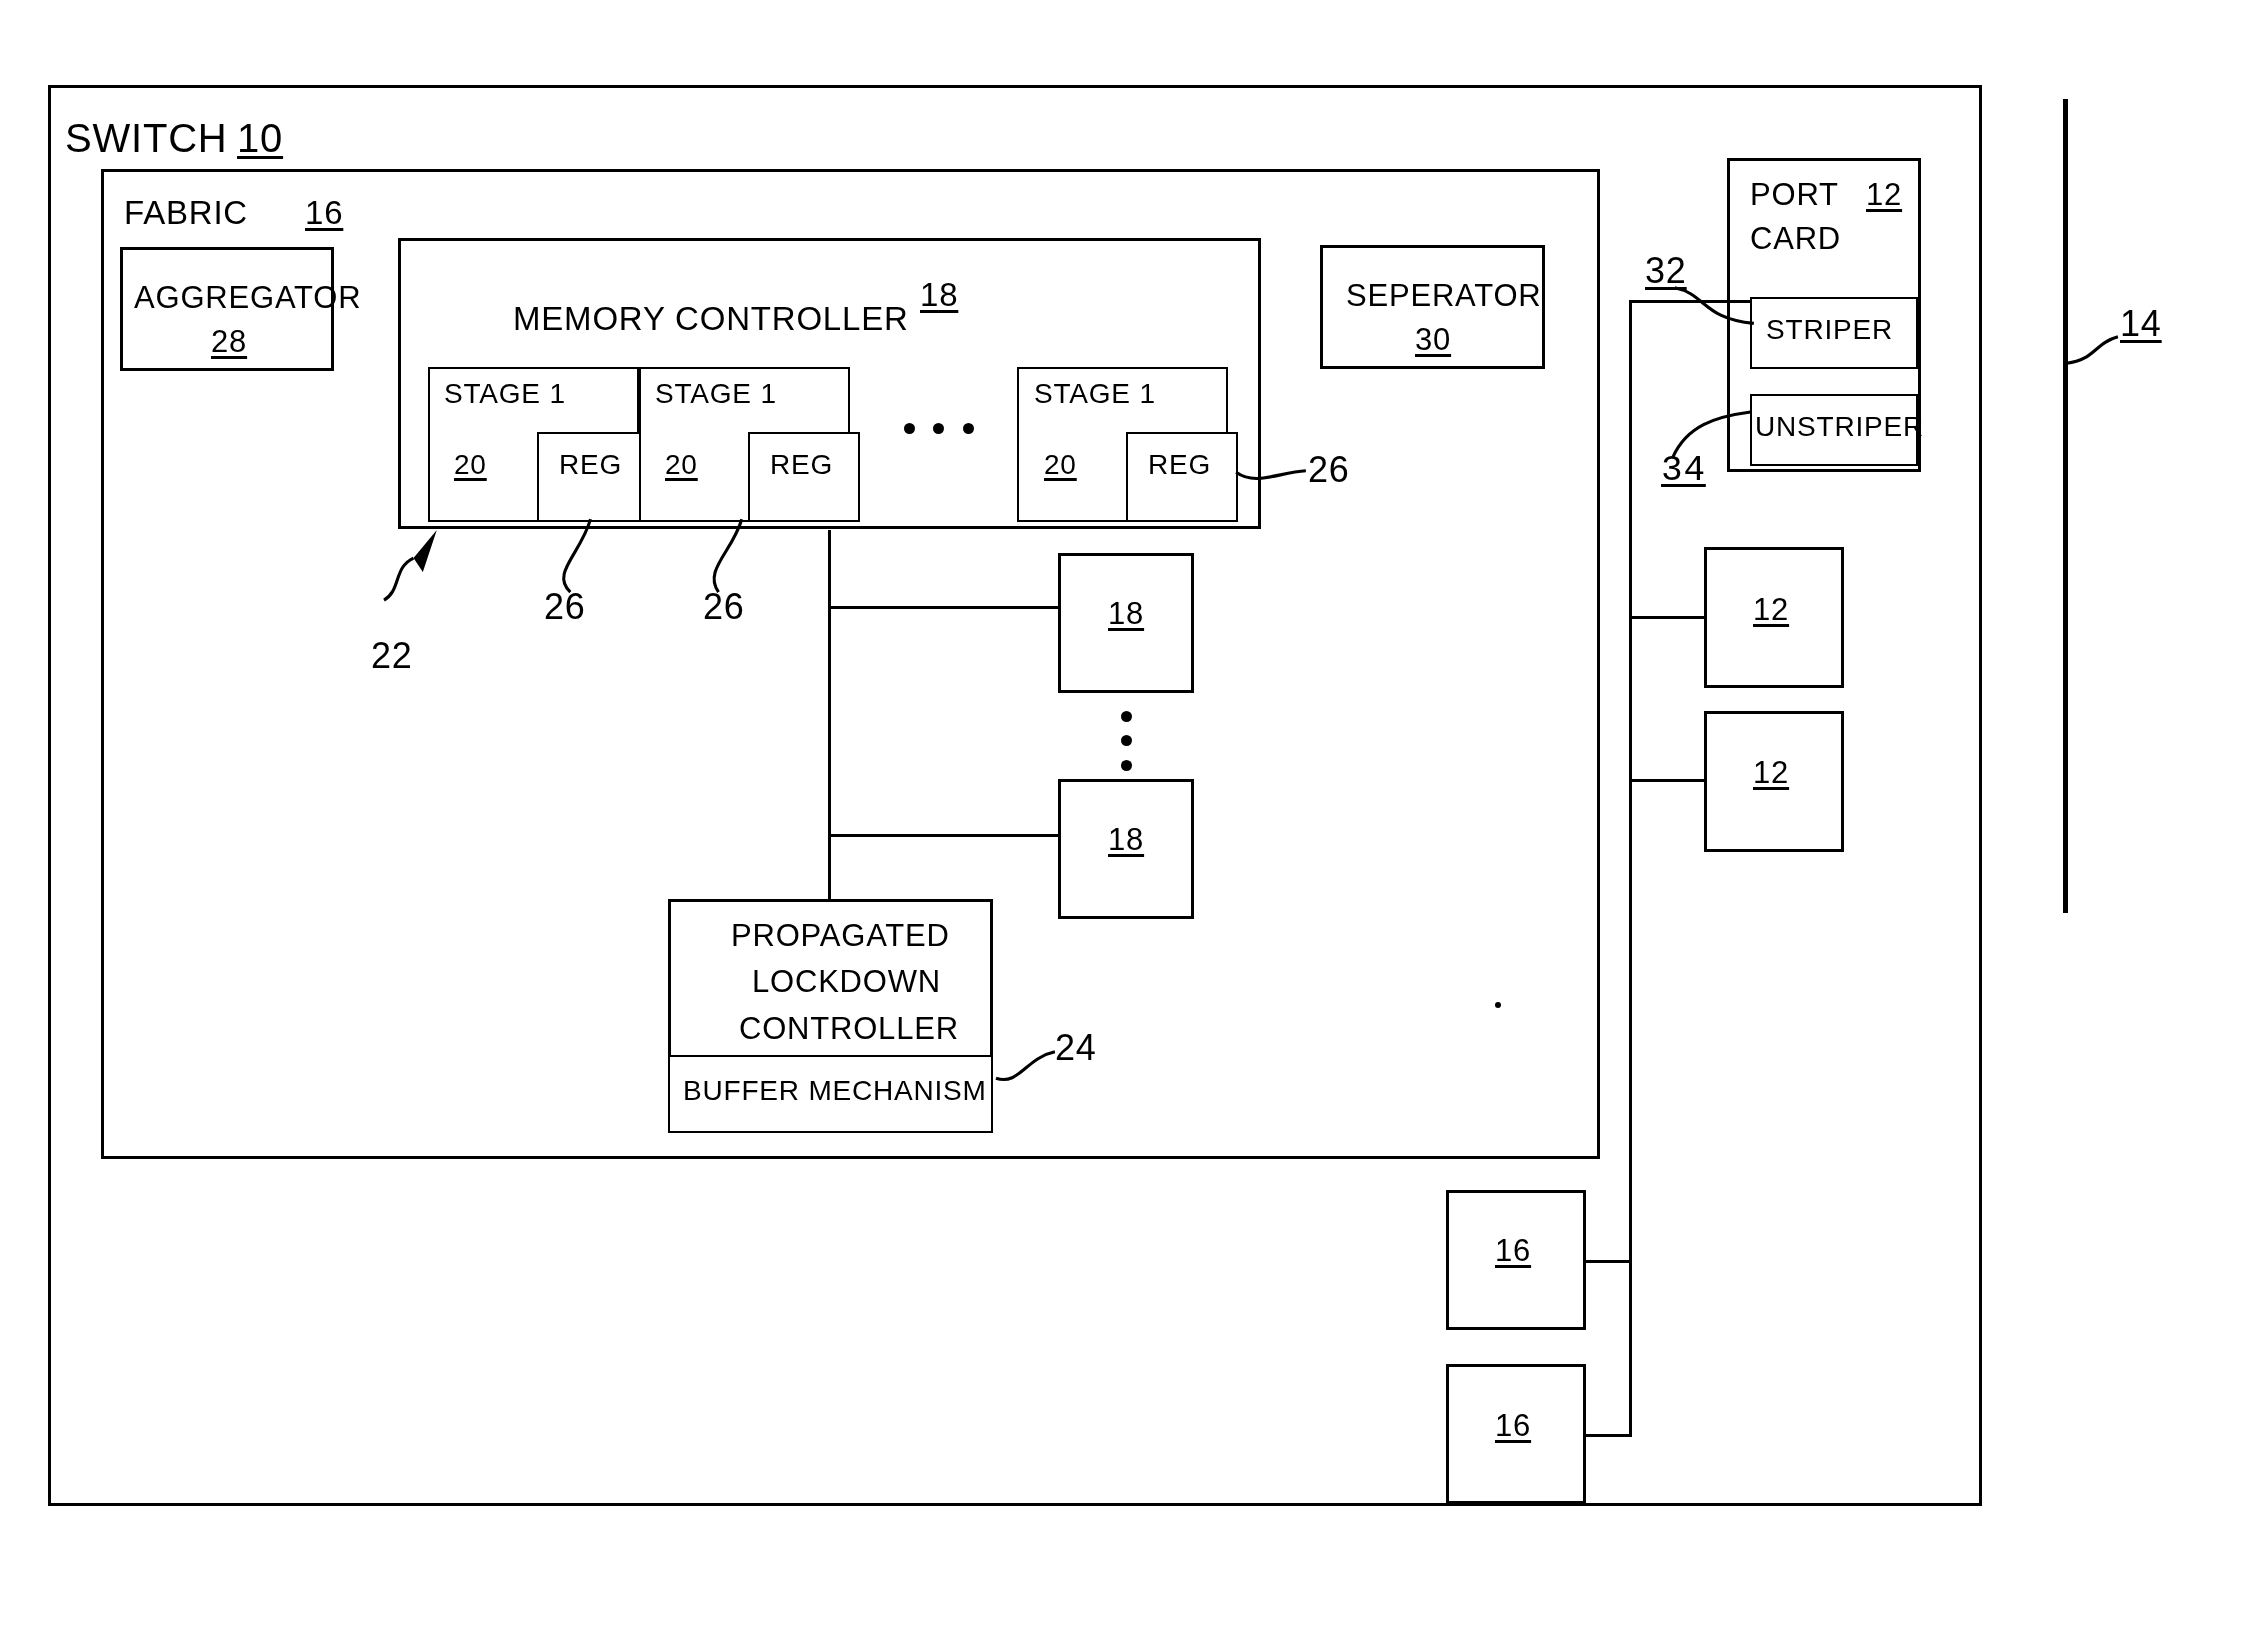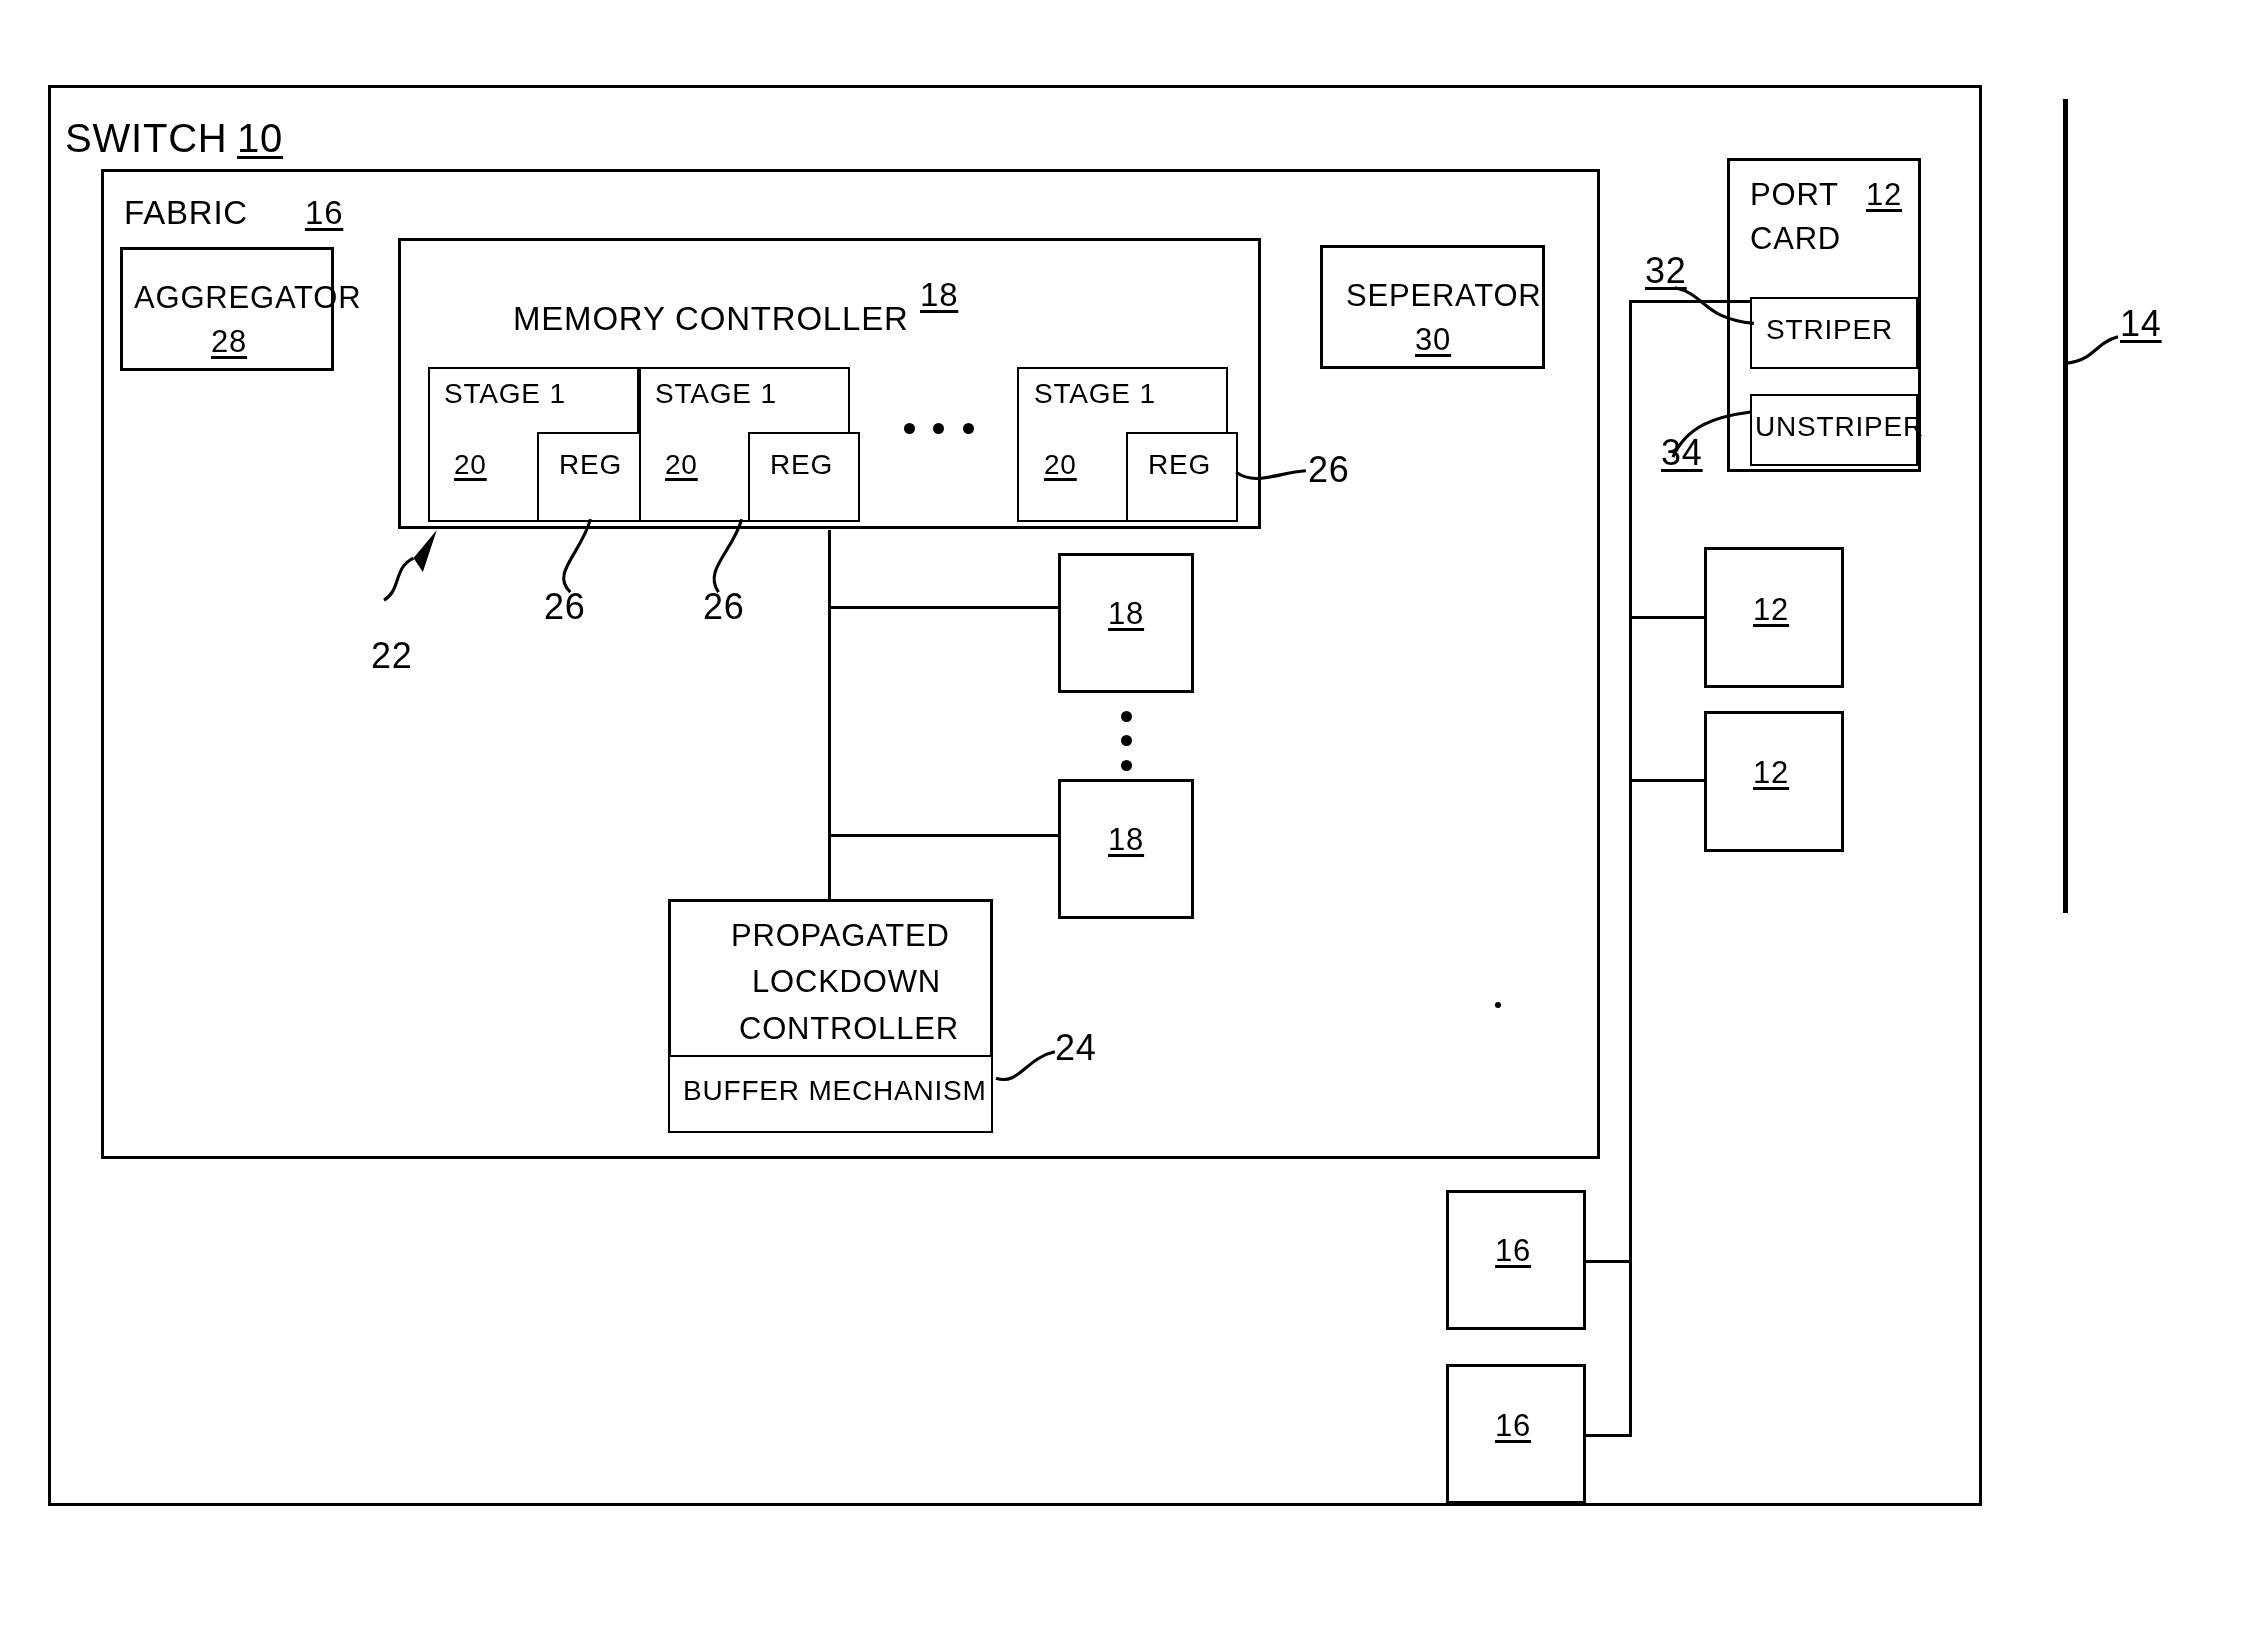--- a/index.html
+++ b/index.html
@@ -144,21 +144,21 @@
   <div class="lbl t-small" style="left:1755px;top:411px;">UNSTRIPER</div>
 
   <svg class="lead" style="left:1670px;top:280px;width:101px;height:62px;" viewBox="0 0 130 80" width="101" height="62">
     <path d="M6 10 C 46 18, 42 50, 108 56"></path>
   </svg>
   <div class="lbl t-reflead num" style="left:1645px;top:250px;">32</div>
 
   <svg class="lead" style="left:1662px;top:398px;width:101px;height:70px;" viewBox="0 0 130 90" width="101" height="70">
     <path d="M14 76 C 32 36, 68 24, 114 18"></path>
   </svg>
-  <div class="lbl t-reflead num" style="left:1661px;top:432px;">34</div>
+  <div class="lbl t-reflead num" style="left:1661px;top:450px;font-family:Liberation Mono, monospace;">34</div>
 
   <div class="vline thin" style="left:1629px;top:300px;height:984px;"></div>
 
   <div class="hline thin" style="left:1629px;top:300px;width:123px;"></div>
 
   <div class="box" style="left:1704px;top:547px;width:140px;height:141px;"></div>
   <div class="lbl t-body num" style="left:1753px;top:592px;">12</div>
   <div class="hline thin" style="left:1629px;top:616px;width:75px;"></div>
 
   <div class="box" style="left:1704px;top:711px;width:140px;height:141px;"></div>

